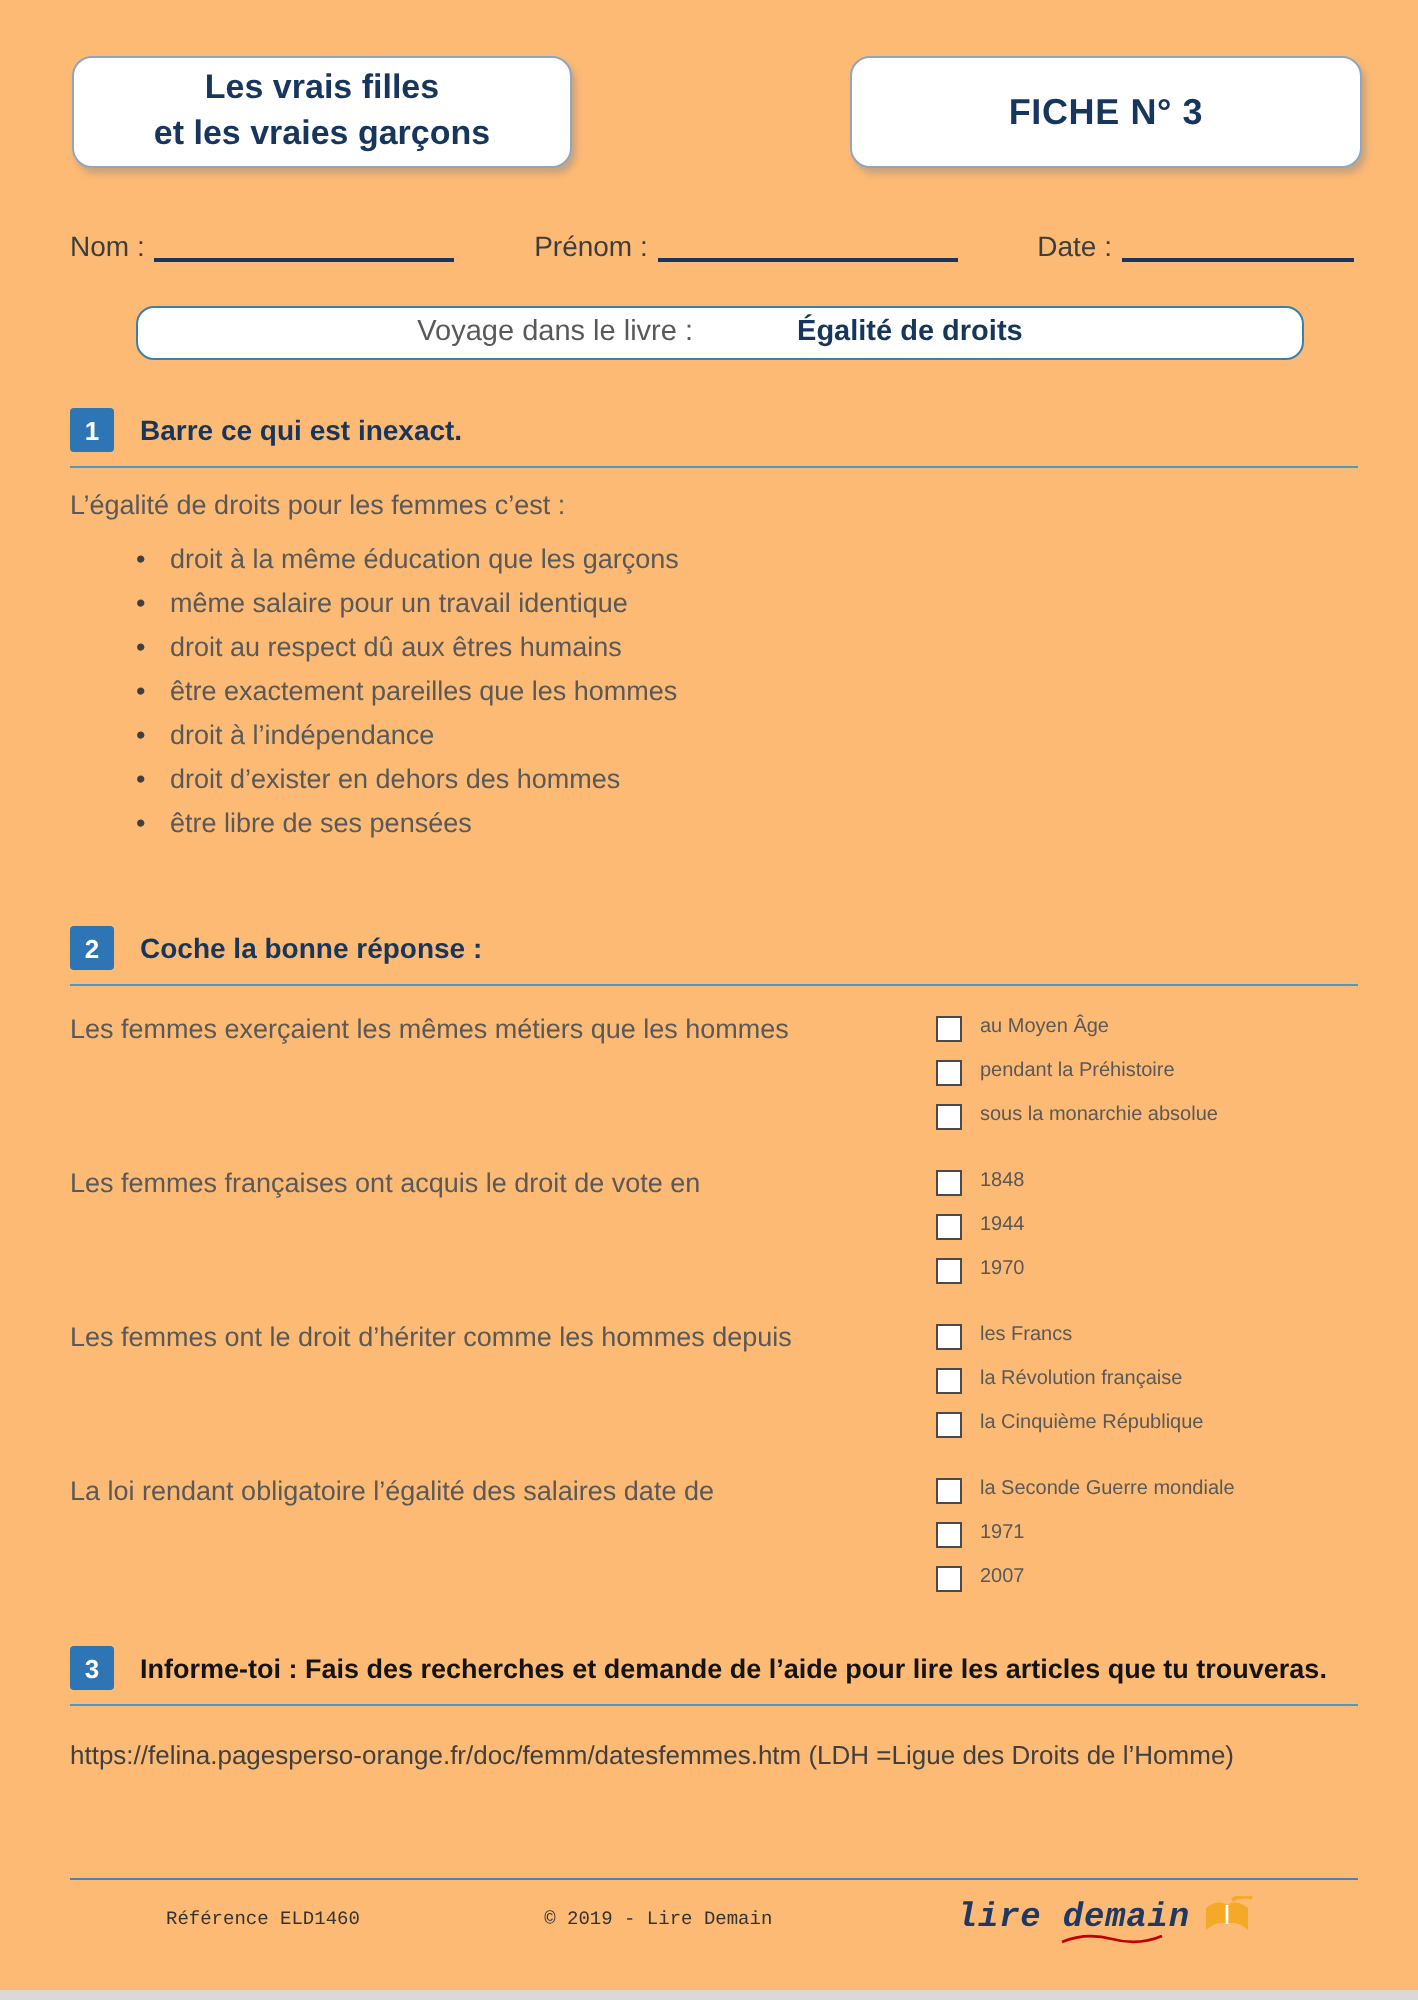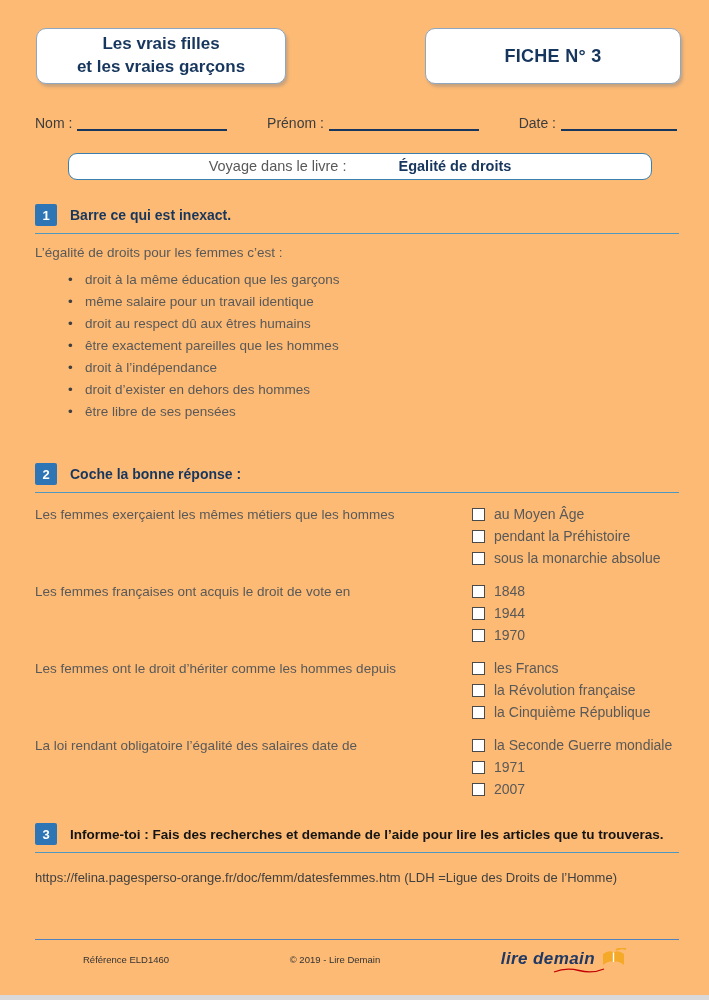--- a/index.html
+++ b/index.html
@@ -78,39 +78,39 @@
   .intro { margin:11px 35px 0; font-size:13.5px; }
   .bullets { margin:9px 35px 0 68px; padding:0; list-style:none; }
   .bullets li {
     position:relative; padding-left:17px;
     font-size:13.5px; line-height:22px; color:#595959;
   }
   .bullets li::before { content:"\2022"; position:absolute; left:0; color:#3f3f3f; }
 
   
   .questions { margin:13px 30px 0 35px; }
-  .question { display:flex; margin-bottom:17px; }
+  .question { display:flex; margin-bottom:17px;gap:31px; }
   .q-text { width:402px; flex:none; font-size:13.5px; line-height:17px; color:#595959; }
   .q-options { display:flex; flex-direction:column; gap:6px; }
-  .option { display:flex; align-items:center; gap:9px; font-size:14px; line-height:16px; color:#595959;margin-left:35px; }
+  .option { display:flex; align-items:center; gap:9px; font-size:10px; line-height:16px; color:#595959; }
   .checkbox {
     width:13px; height:13px; flex:none;
     border:1.4px solid #4a4a4a; background:#fff; box-sizing:border-box;
   }
 
   
   .links { margin:17px 35px 0; font-size:13px; color:#404040; }
   .link-line { margin-bottom:10px; cursor:pointer; }
 
   
   .footer {
     position:absolute; left:35px; right:30px; bottom:30px;
     border-top:1px solid #4f81bd; padding-top:8px;
     display:flex; align-items:center; justify-content:space-between;
-    font-size:9.5px; color:#333333;
+    font-size:9.5px; color:#333333;font-family:Liberation Mono, monospace;
   }
   .footer-ref { margin-left:48px; }
   .logo { display:flex; align-items:center; gap:5px; margin-right:52px; position:relative; }
   .logo-text {
     font-weight:bold; font-style:italic; font-size:17px;
     color:#1F3864; letter-spacing:.4px;
   }
   .logo-flourish { position:absolute; left:52px; bottom:-6px; }
 </style>
 </head>

